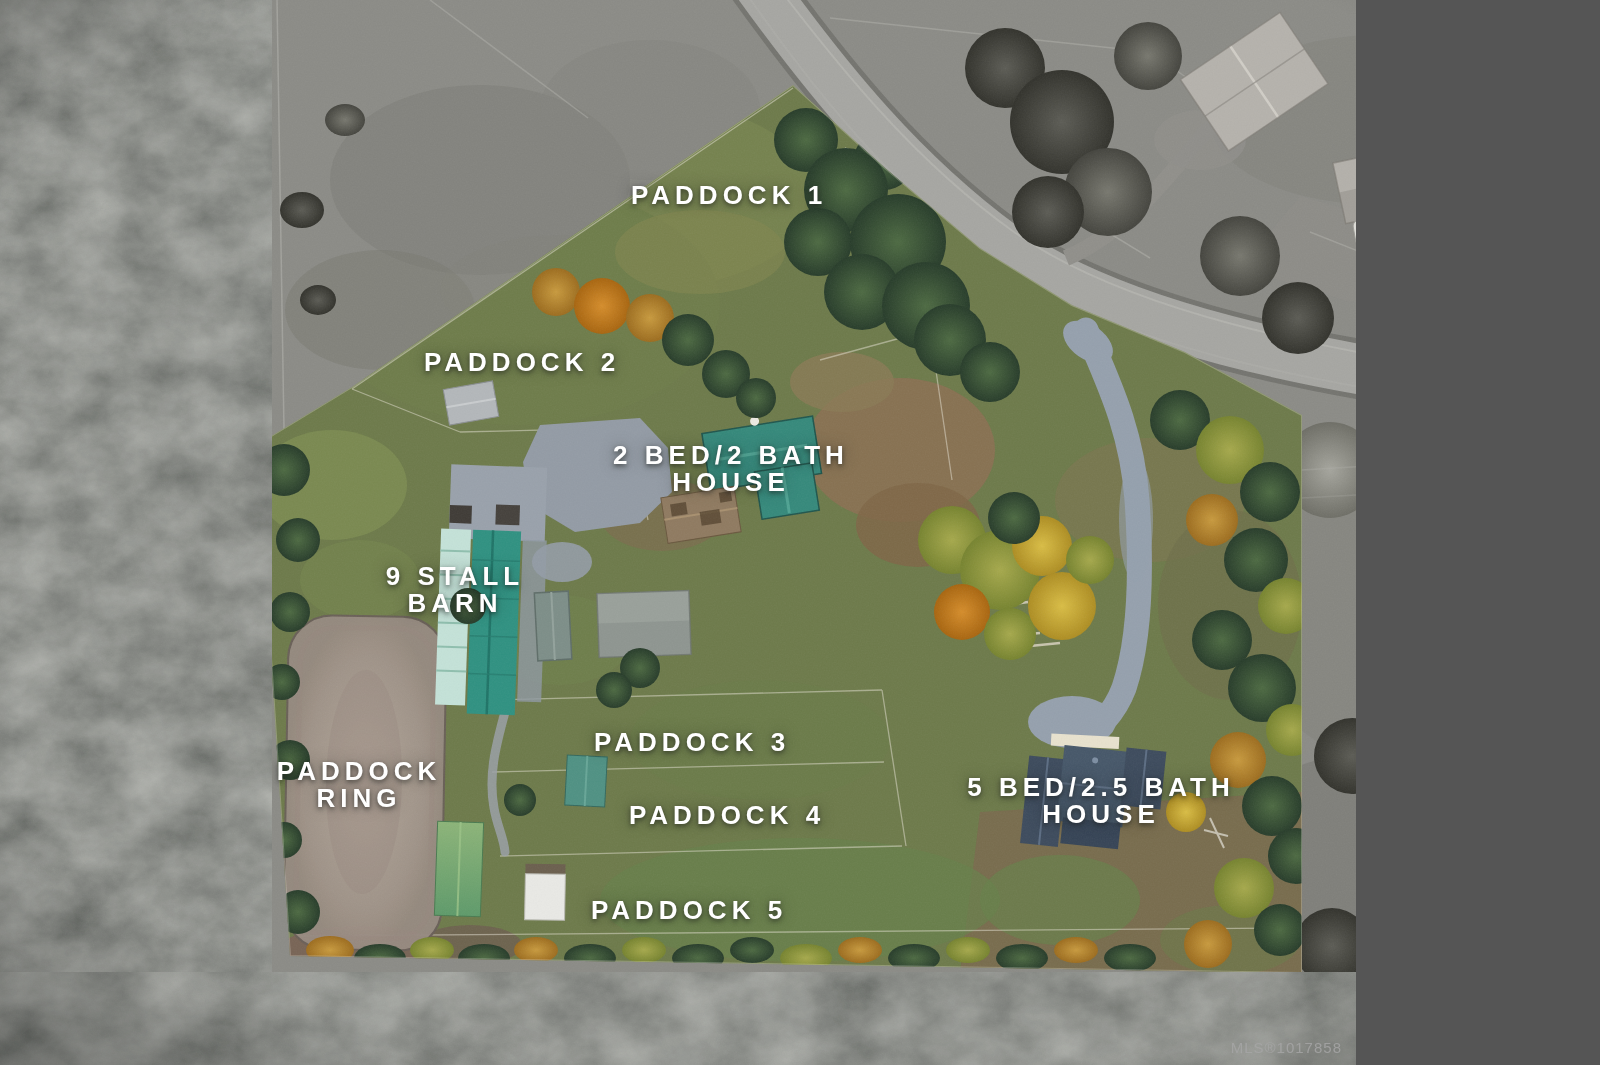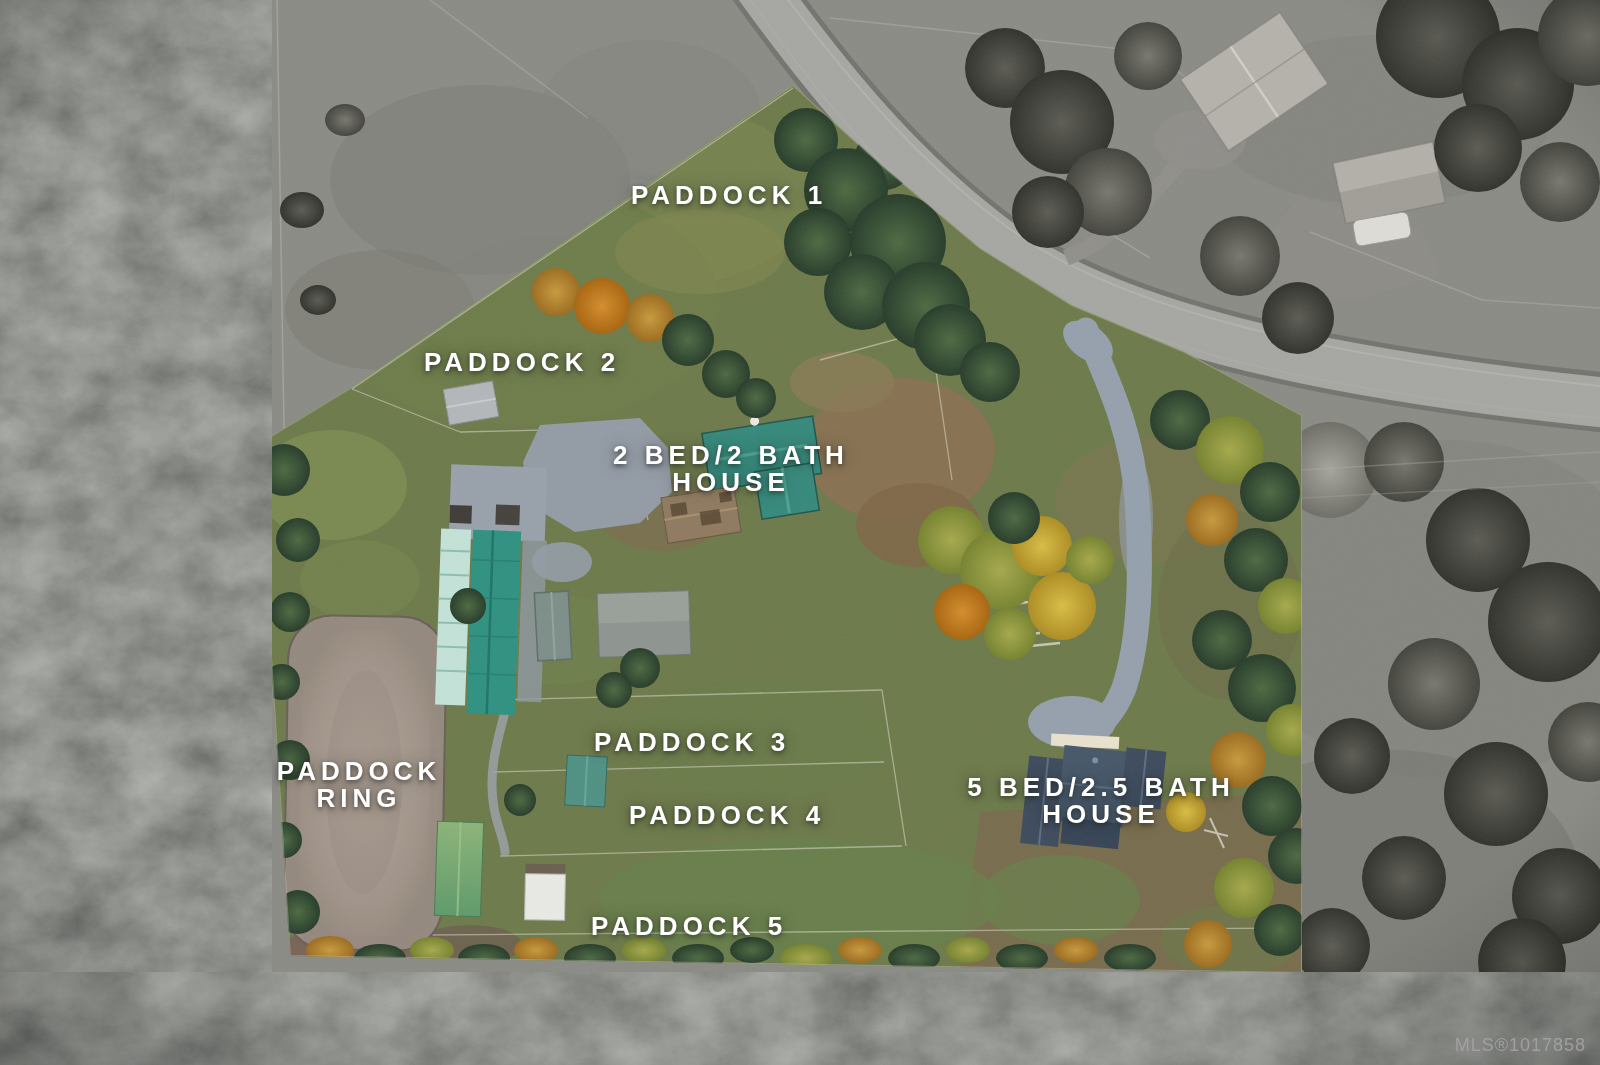--- a/index.html
+++ b/index.html
@@ -1,35 +1,35 @@
 <!DOCTYPE html>
 <html><head>
 <meta charset="utf-8">
 <style>
   html,body{margin:0;padding:0;background:#555;}
   #stage{
-    position:relative;width:1600px;height:1065px;overflow:hidden;
+    position:relative;width:1356px;height:1065px;overflow:hidden;
     background:#878783;
     font-family:"Liberation Sans",sans-serif;
   }
   #stage svg{position:absolute;left:0;top:0;display:block;}
   .label{
     position:absolute;transform:translate(-50%,-50%);
     text-align:center;color:#ffffff;
     font-family:"Liberation Sans",sans-serif;
     font-weight:700;font-size:26px;line-height:27px;
     letter-spacing:5px;white-space:nowrap;
     text-shadow:0 2px 5px rgba(25,28,25,.65), 0 0 16px rgba(25,28,25,.35);
     z-index:5;
   }
   .label span{display:block;}
   .watermark{
     position:absolute;right:14px;bottom:9px;
     font-family:"Liberation Sans",sans-serif;
-    font-size:18px;color:#a6a6a6;opacity:.85;letter-spacing:1px;z-index:6;margin-top:8px;
+    font-size:15px;color:#a6a6a6;opacity:.85;letter-spacing:1px;z-index:6;margin-top:8px;
   }
 </style>
 </head>
 <body>
 
 <div id="stage">
 
 <svg width="1600" height="1065" viewBox="0 0 1600 1065">
   <defs>
     <filter id="forestTex" x="-5%" y="-5%" width="110%" height="110%">
@@ -446,31 +446,35 @@
 <div class="label" style="left:729px;top:195px;">
   <span>PADDOCK 1</span>
 </div>
 <div class="label" style="left:522px;top:362px;">
   <span>PADDOCK 2</span>
 </div>
 <div class="label" style="left:731px;top:469px;">
   <span>2 BED/2 BATH</span>
   <span>HOUSE</span>
 </div>
+<div class="label" style="left:455px;top:590px;">
+  <span>9 STALL</span>
+  <span>BARN</span>
+</div>
 <div class="label" style="left:692px;top:742px;">
   <span>PADDOCK 3</span>
 </div>
 <div class="label" style="left:727px;top:815px;">
   <span>PADDOCK 4</span>
 </div>
 <div class="label" style="left:359px;top:785px;">
   <span>PADDOCK</span>
   <span>RING</span>
 </div>
-<div class="label" style="left:689px;top:910px;margin-top:16px;">
+<div class="label" style="left:689px;top:910px;">
   <span>PADDOCK 5</span>
 </div>
 <div class="label" style="left:1101px;top:801px;">
   <span>5 BED/2.5 BATH</span>
   <span>HOUSE</span>
 </div>
 
 <div class="watermark">MLS®1017858</div>
 
 </div>

